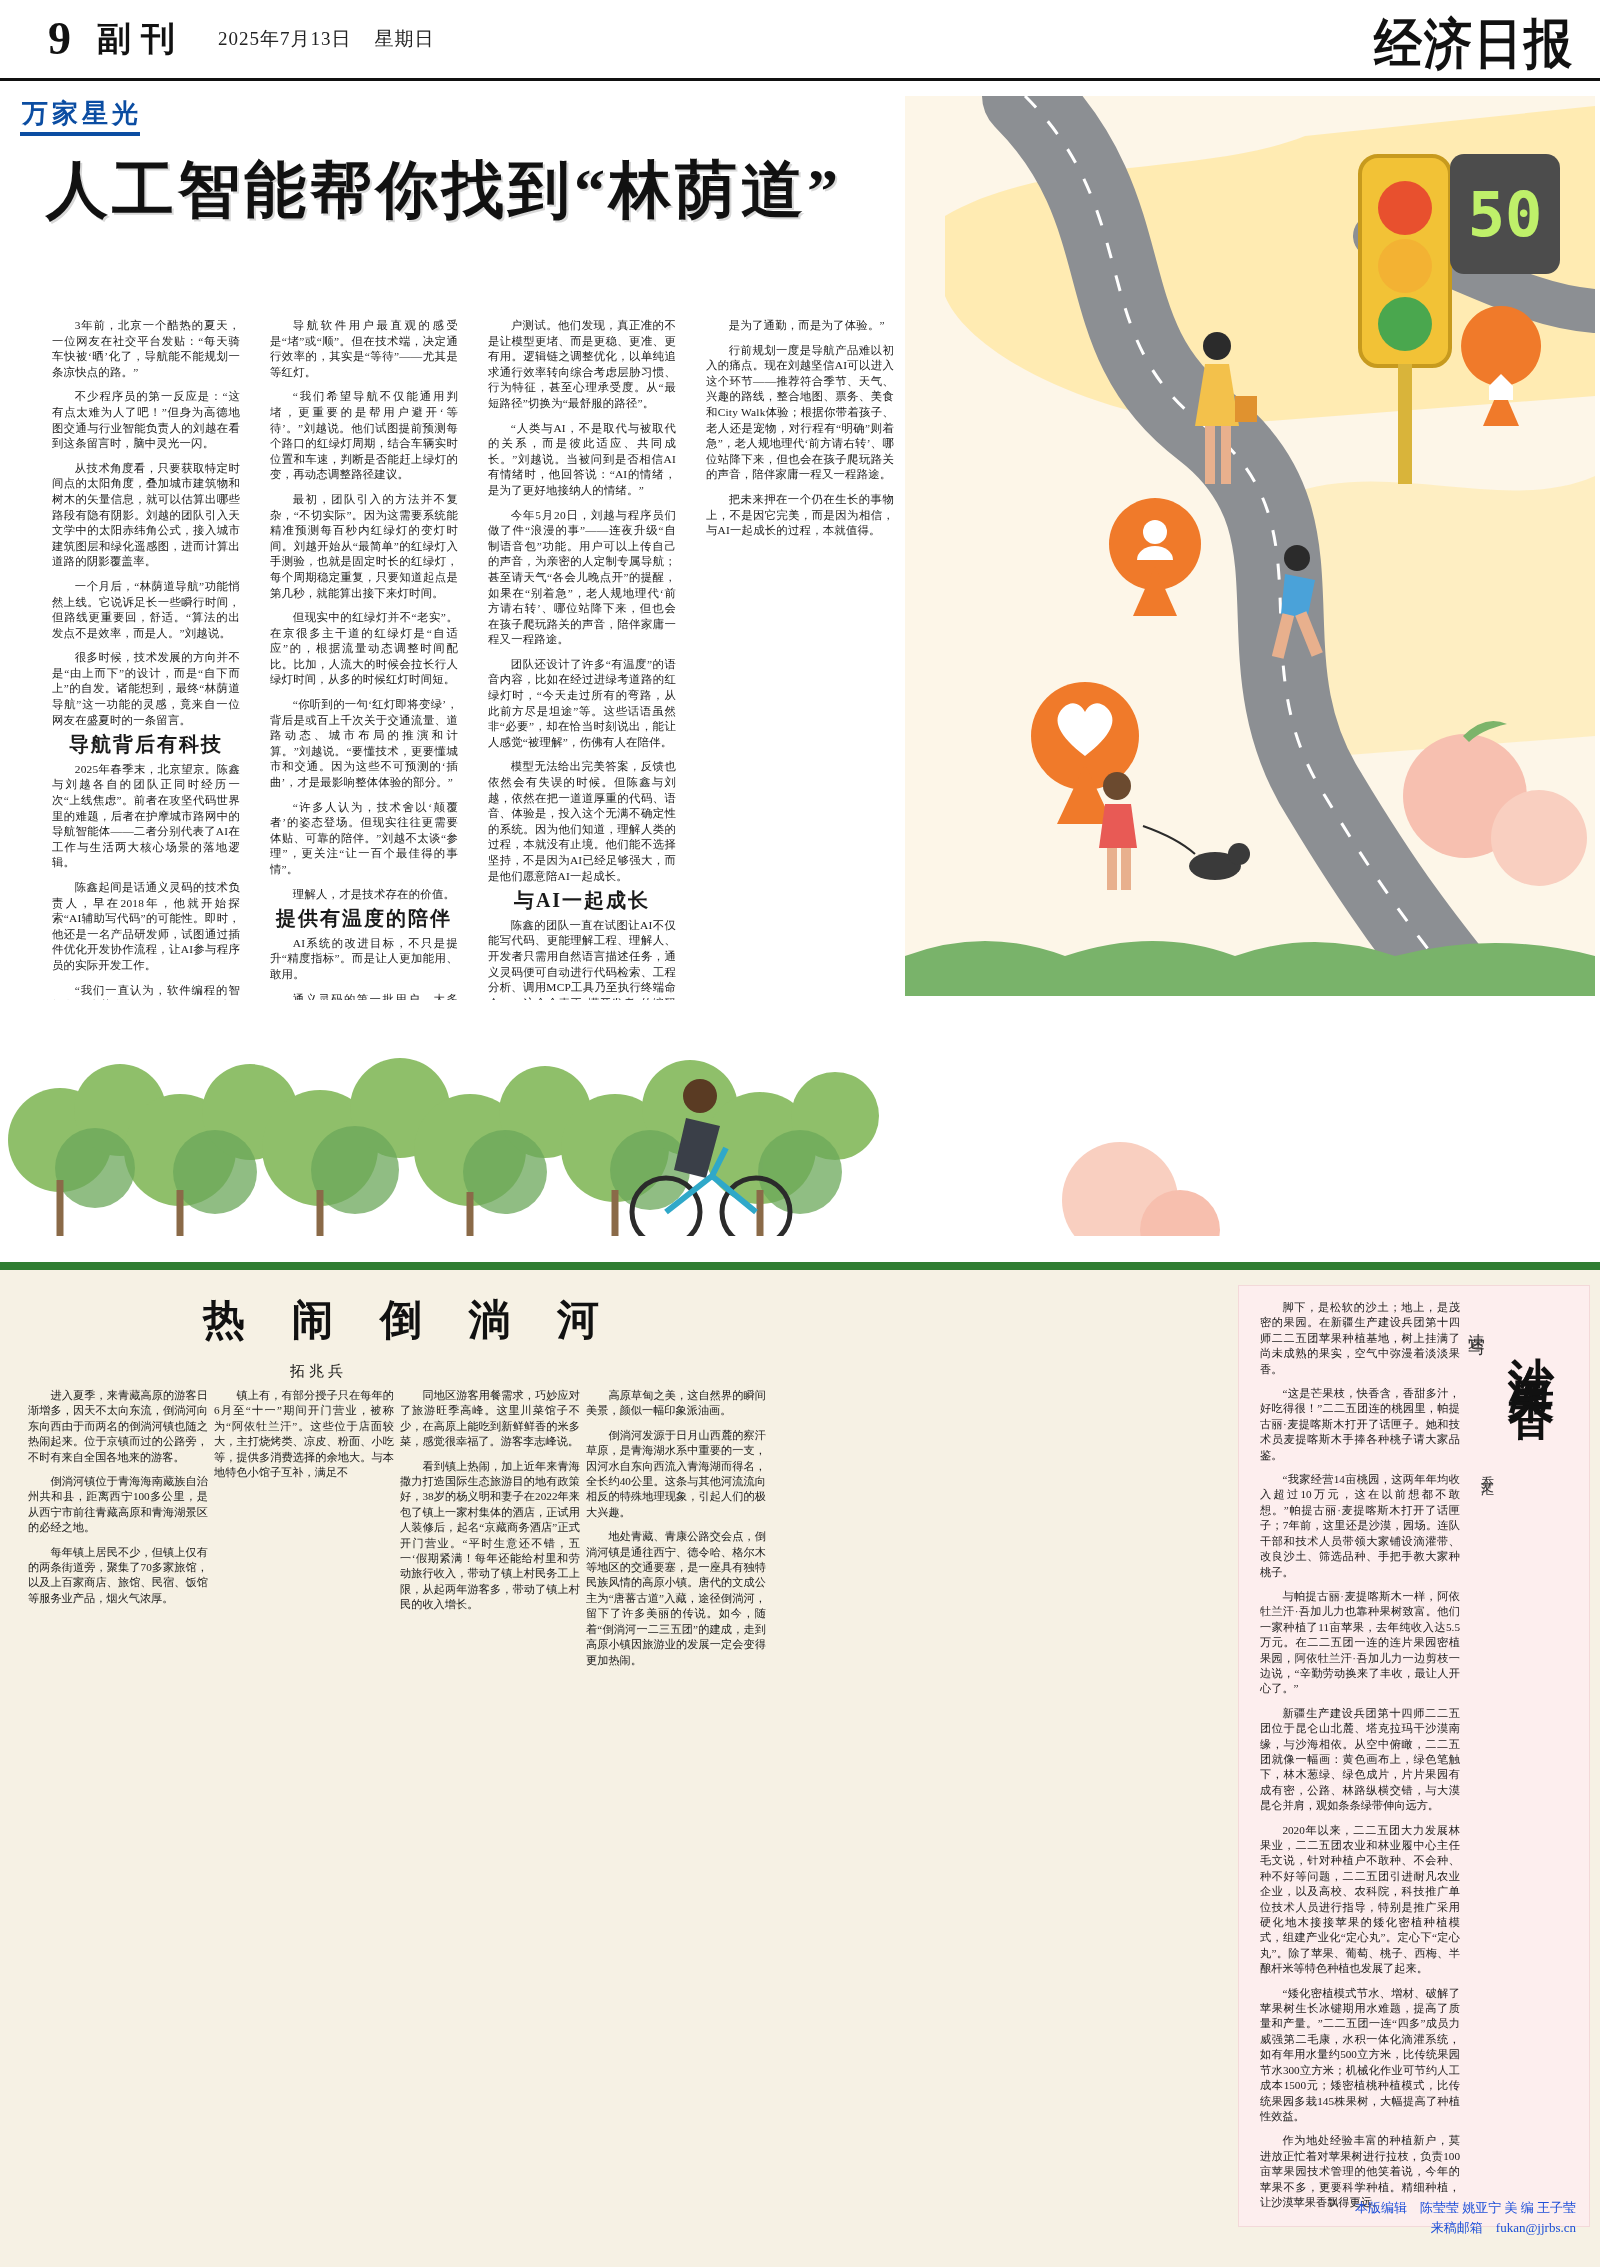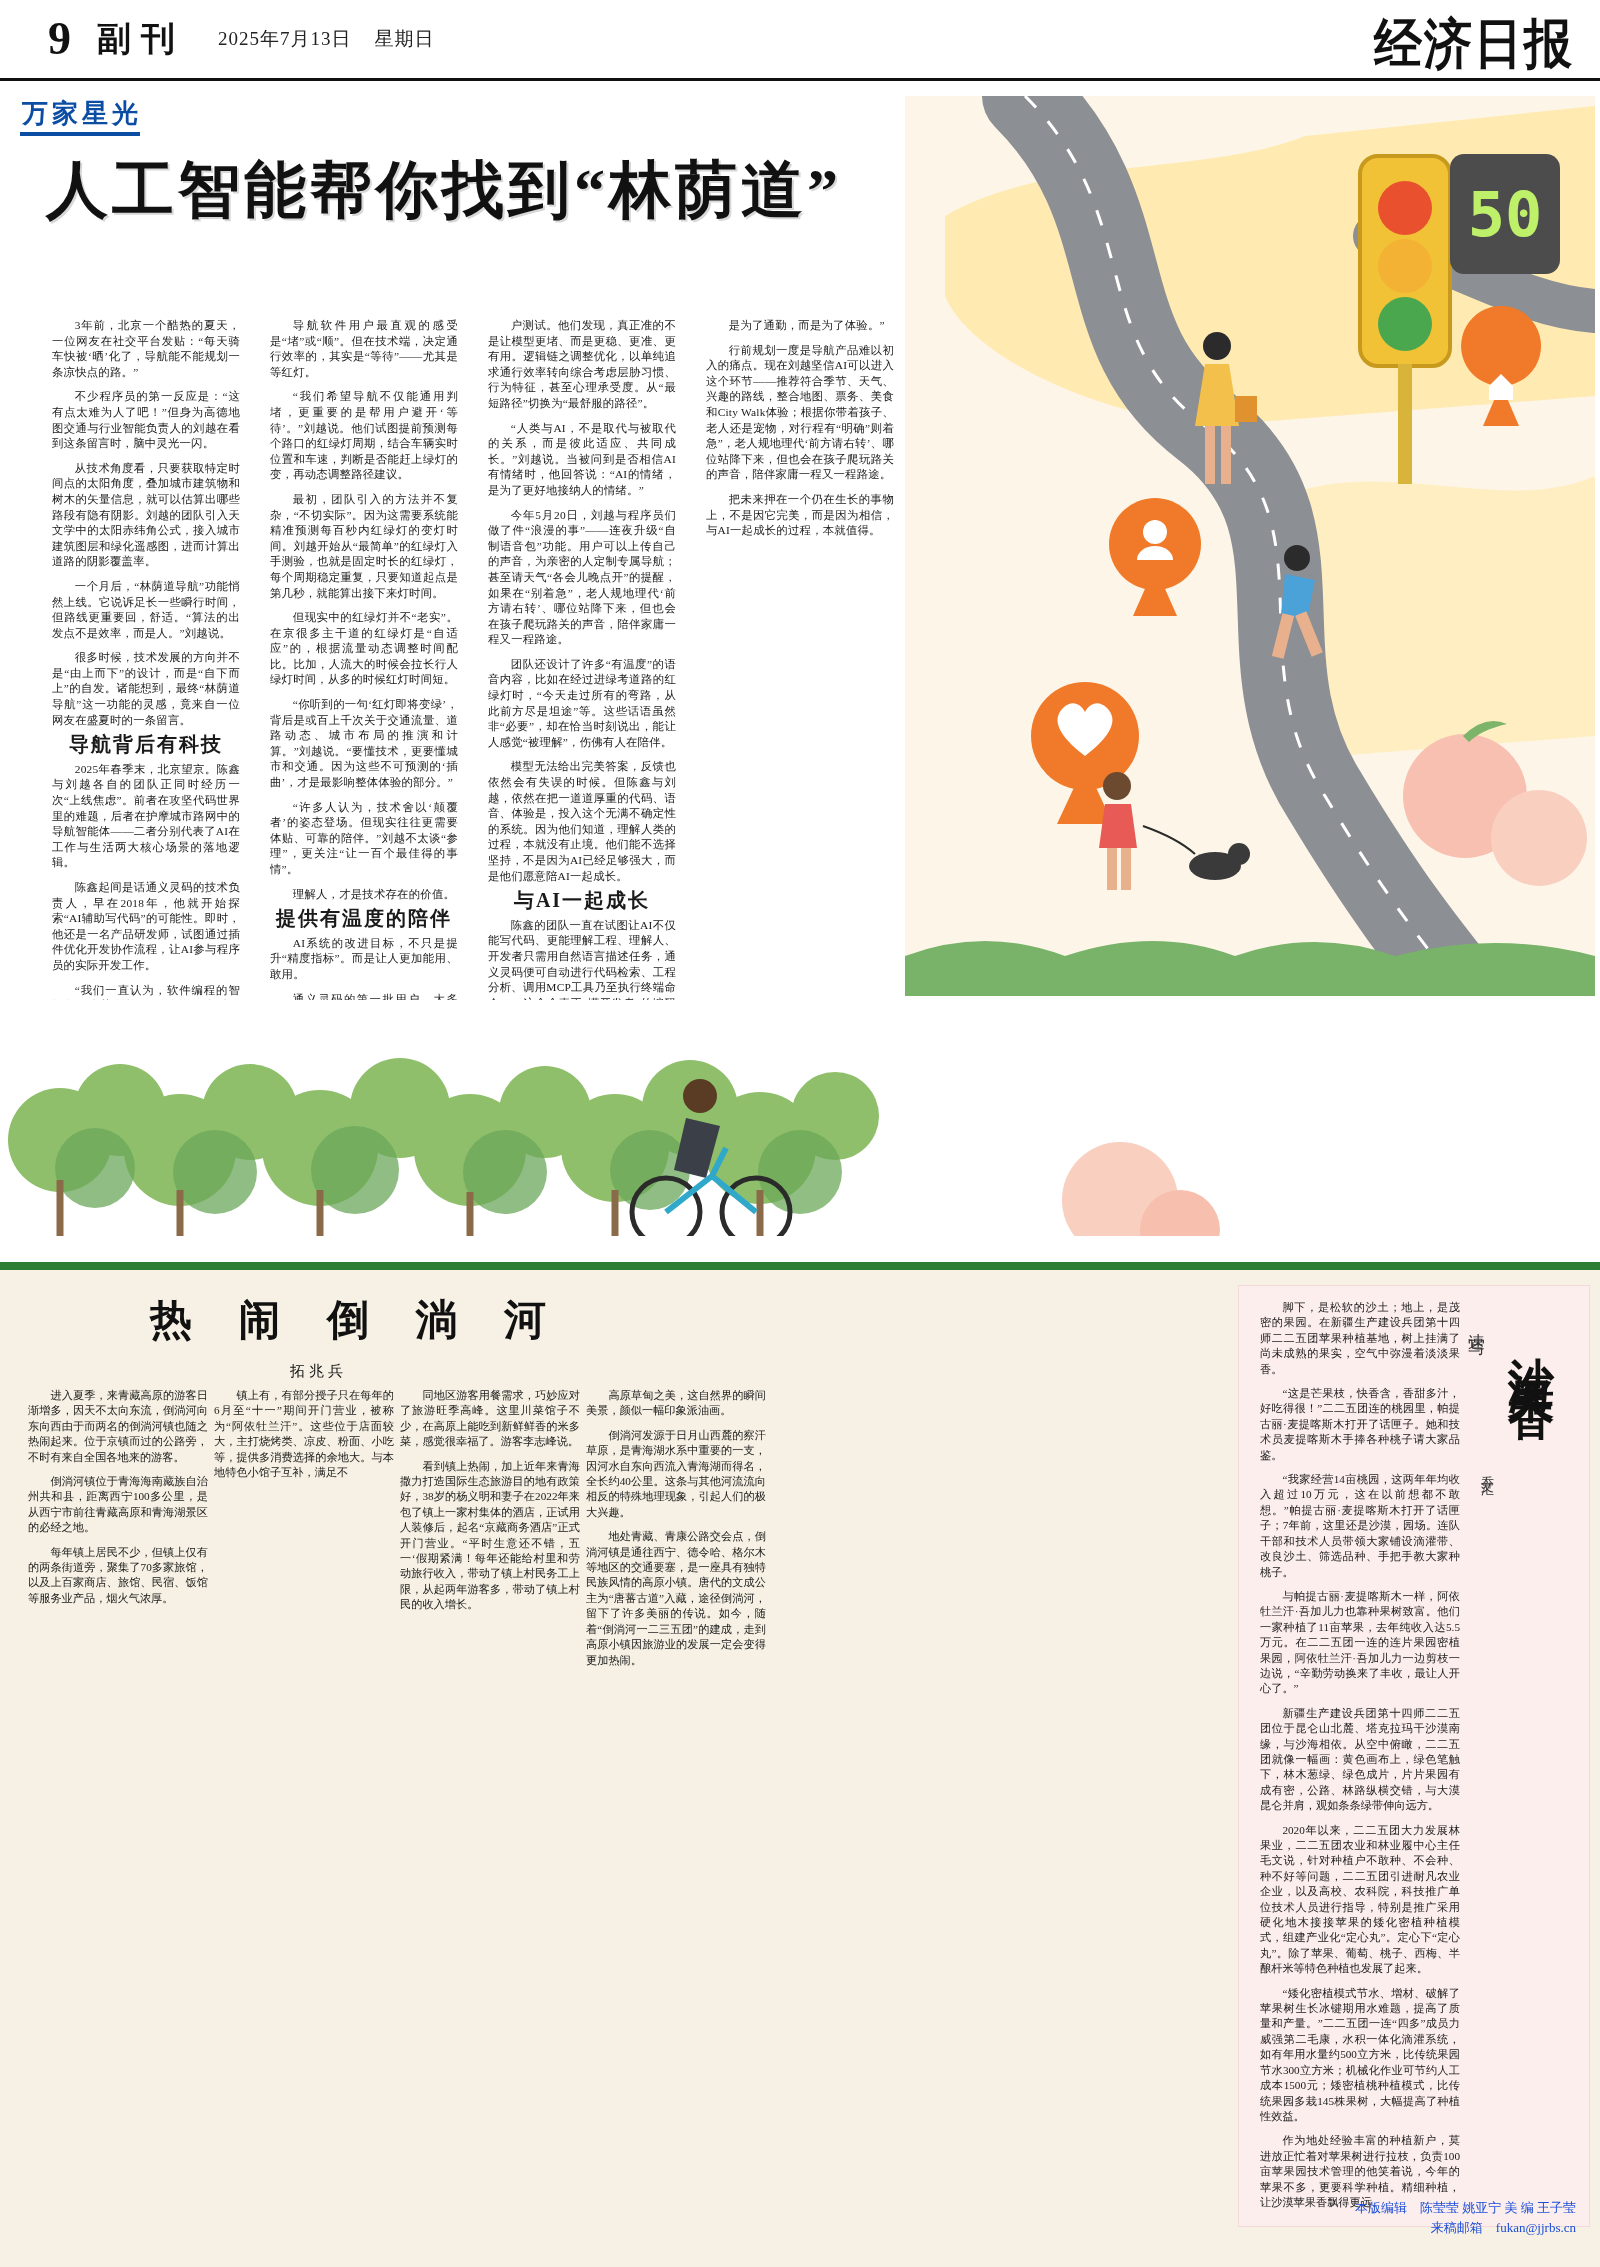--- a/index.html
+++ b/index.html
@@ -89,21 +89,21 @@
     position:absolute;left:0;top:1000px;width:1600px;height:280px;
   }
 
   
   .feature{
     position:absolute;left:0;top:1262px;width:1600px;height:1005px;
     background:#f6f1e4;
     border-top:8px solid #2f7d32;
   }
   .feature-title{
-    position:absolute;left:150px;top:22px;width:520px;
+    position:absolute;left:150px;top:22px;width:520px;text-align:center;
     font-size:42px;font-weight:bold;letter-spacing:18px;
   }
   .feature-author{
     position:absolute;left:290px;top:92px;font-size:15px;letter-spacing:4px;
   }
   .feature-cols{
     position:absolute;left:28px;top:118px;width:800px;display:flex;gap:6px;
   }
   .fcol{
     width:180px;font-size:11.2px;line-height:15.4px;text-align:justify;color:#1a1a1a;

